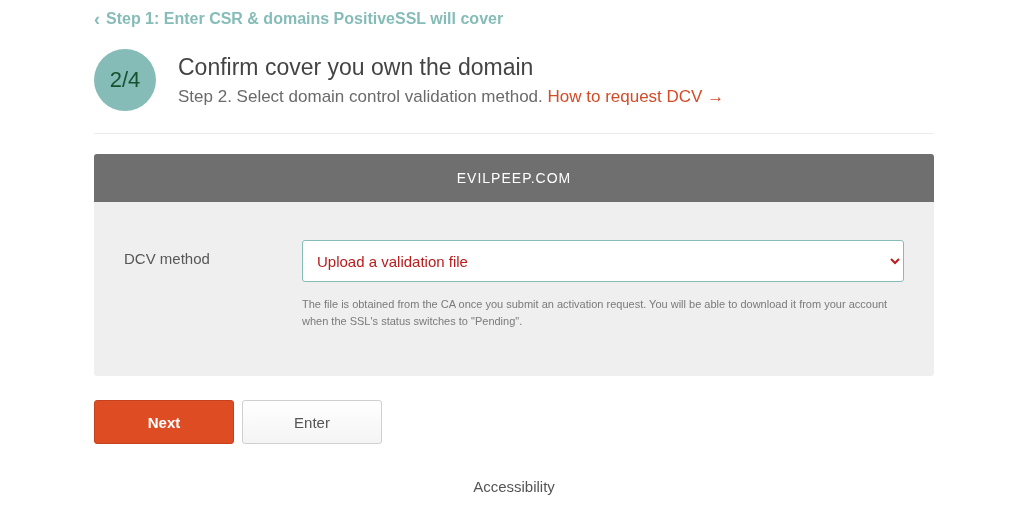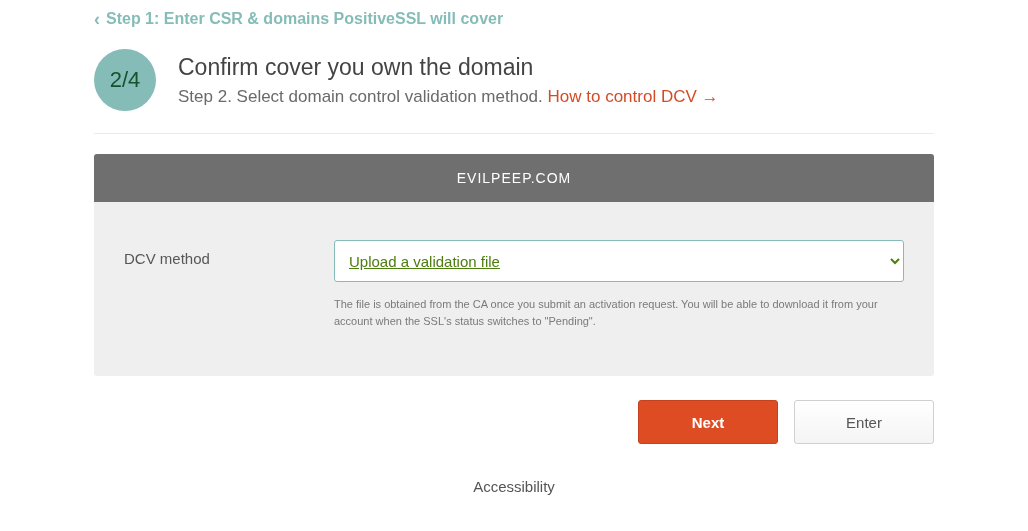--- a/index.html
+++ b/index.html
@@ -11,27 +11,27 @@
 
     .header-row { display: flex; align-items: center; gap: 22px; margin-top: 20px; padding-bottom: 22px; border-bottom: 1px solid #ececec; }
     .badge { width: 62px; height: 62px; border-radius: 50%; background: #86bcb8; color: #14532d; display: flex; align-items: center; justify-content: center; font-size: 22px; font-weight: 400; flex-shrink: 0; }
     .title-block h1 { font-size: 23px; color: #444; font-weight: 400; margin-bottom: 6px; }
     .subtitle { font-size: 17px; color: #6a6a6a; font-weight: 300; }
     .subtitle a { color: #d34b27; text-decoration: none; }
 
     .panel { margin-top: 20px; background: #efefef; border-radius: 3px; overflow: hidden; }
     .panel-head { background: #6f6f6f; color: #fff; text-align: center; padding: 16px 9px; font-size: 14px; letter-spacing: 1px; }
     .panel-body { padding: 38px 30px 46px 30px; }
-    .form-row { display: flex; align-items: flex-start; gap: 40px; }
+    .form-row { display: flex; align-items: flex-start; gap: 8px; }
     .form-label { width: 170px; padding-top: 10px; font-size: 15px; color: #575757; }
     .form-control-col { flex: 1; }
-    select.dcv { width: 100%; height: 42px; border: 1px solid #85bcb8; border-radius: 3px; background: #fff; padding: 0 10px; font-size: 15px; color: #4d7c0f; outline: none; text-decoration: underline; }
+    select.dcv { width: 100%; height: 42px; border: 1px solid #85bcb8; border-radius: 3px; background: #fff; padding: 0 10px; font-size: 15px; color: #b91c1c; outline: none; }
     .help { margin-top: 14px; font-size: 11px; color: #7a7a7a; line-height: 1.55; font-weight: 300; }
 
-    .actions { margin-top: 24px; display: flex; justify-content: flex-end; gap: 16px; }
+    .actions { margin-top: 24px; display: flex; justify-content: flex-start; gap: 8px; }
     .btn { width: 140px; height: 44px; border-radius: 3px; font-size: 15px; cursor: pointer; }
     .btn-primary { background: #de4c24; color: #fff; border: 1px solid #c6421f; font-weight: 700; }
     .btn-secondary { background: linear-gradient(#ffffff, #f4f4f4); color: #555; border: 1px solid #d0d0d0; }
 
     .footer { text-align: center; margin-top: 34px; font-size: 15px; color: #555; }
   </style>
 </head>
 <body>
 
 <div class="wrap">
@@ -41,21 +41,21 @@
     <span>Step 1: Enter CSR &amp; domains PositiveSSL will cover</span>
   </div>
 
   <div class="header-row">
     <div class="badge">
       <span>2/4</span>
     </div>
     <div class="title-block">
       <h1>Confirm cover you own the domain</h1>
       <div class="subtitle">
-        <span>Step 2. Select domain control validation method. </span><a href="#"><span>How to control DCV →</span></a>
+        <span>Step 2. Select domain control validation method. </span><a href="#"><span>How to request DCV →</span></a>
       </div>
     </div>
   </div>
 
   <div class="panel">
     <div class="panel-head">
       <span>EVILPEEP.COM</span>
     </div>
     <div class="panel-body">
       <div class="form-row">

